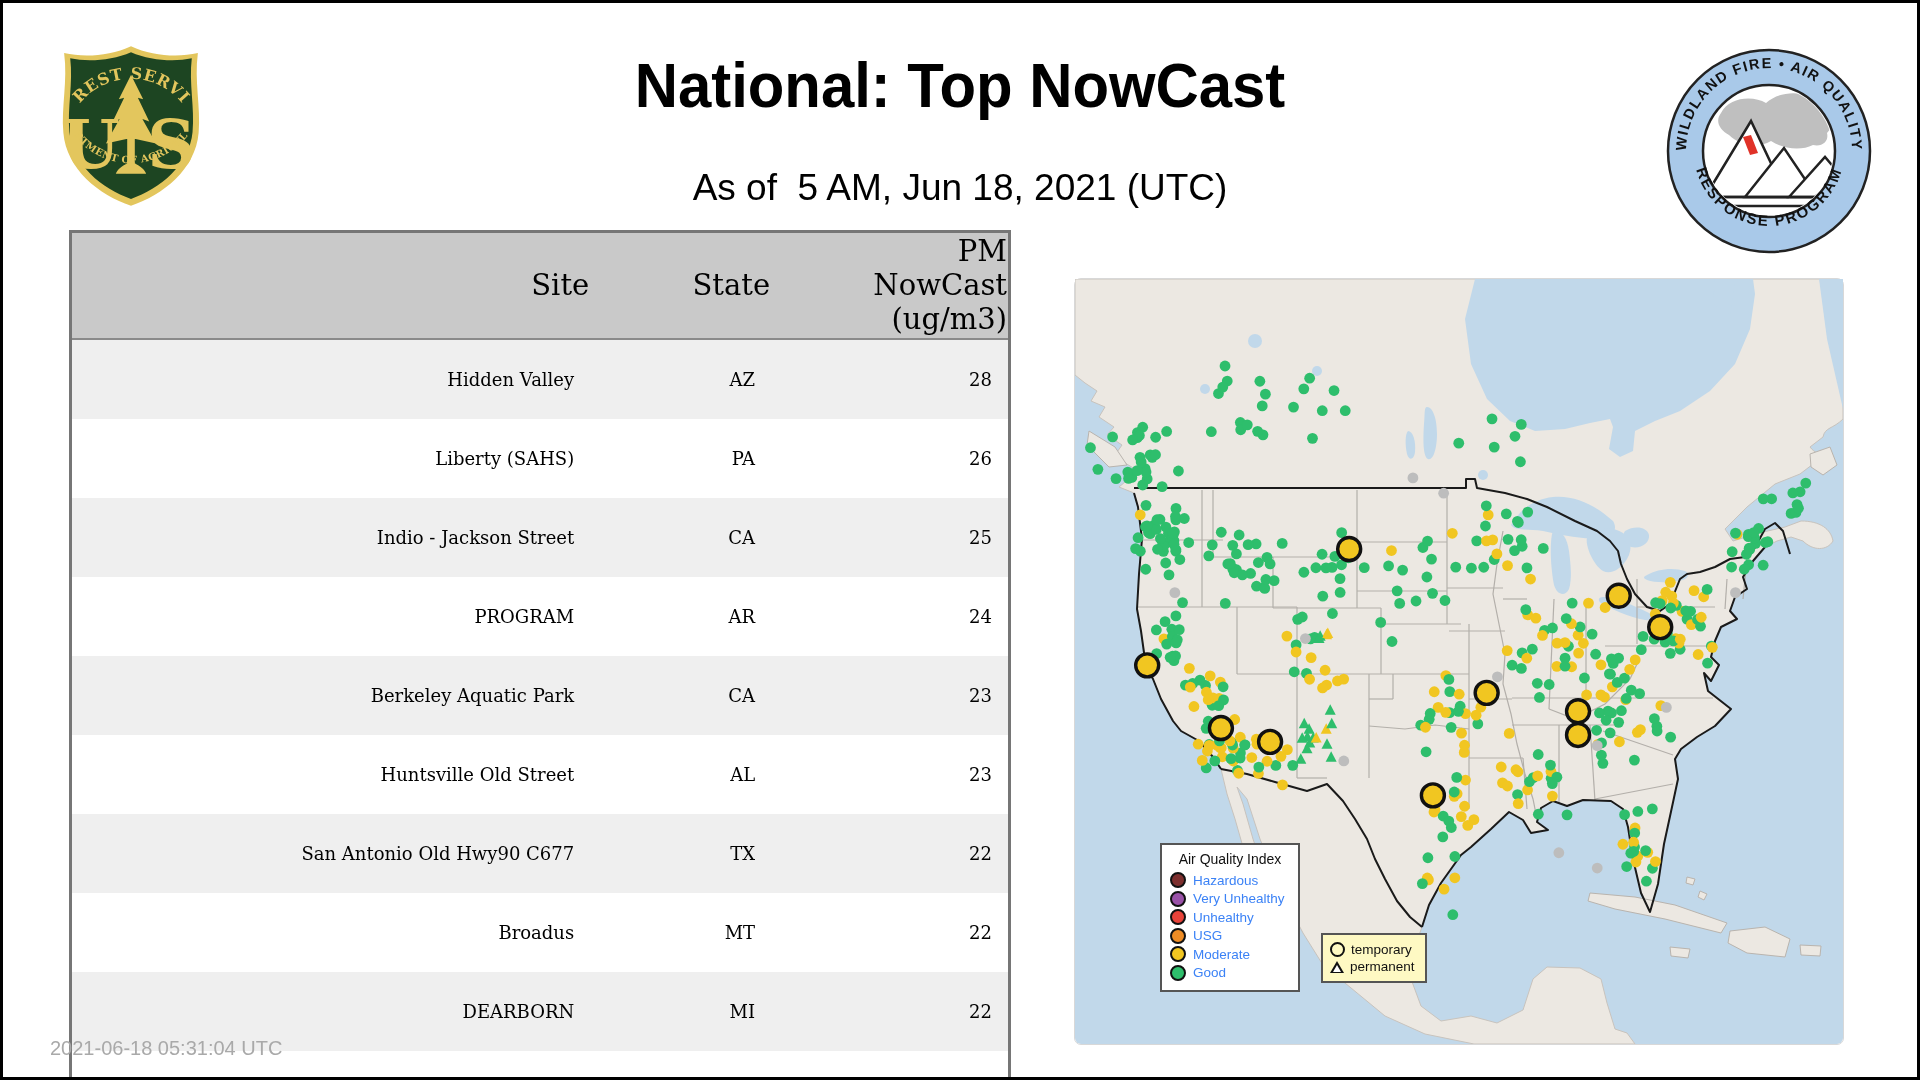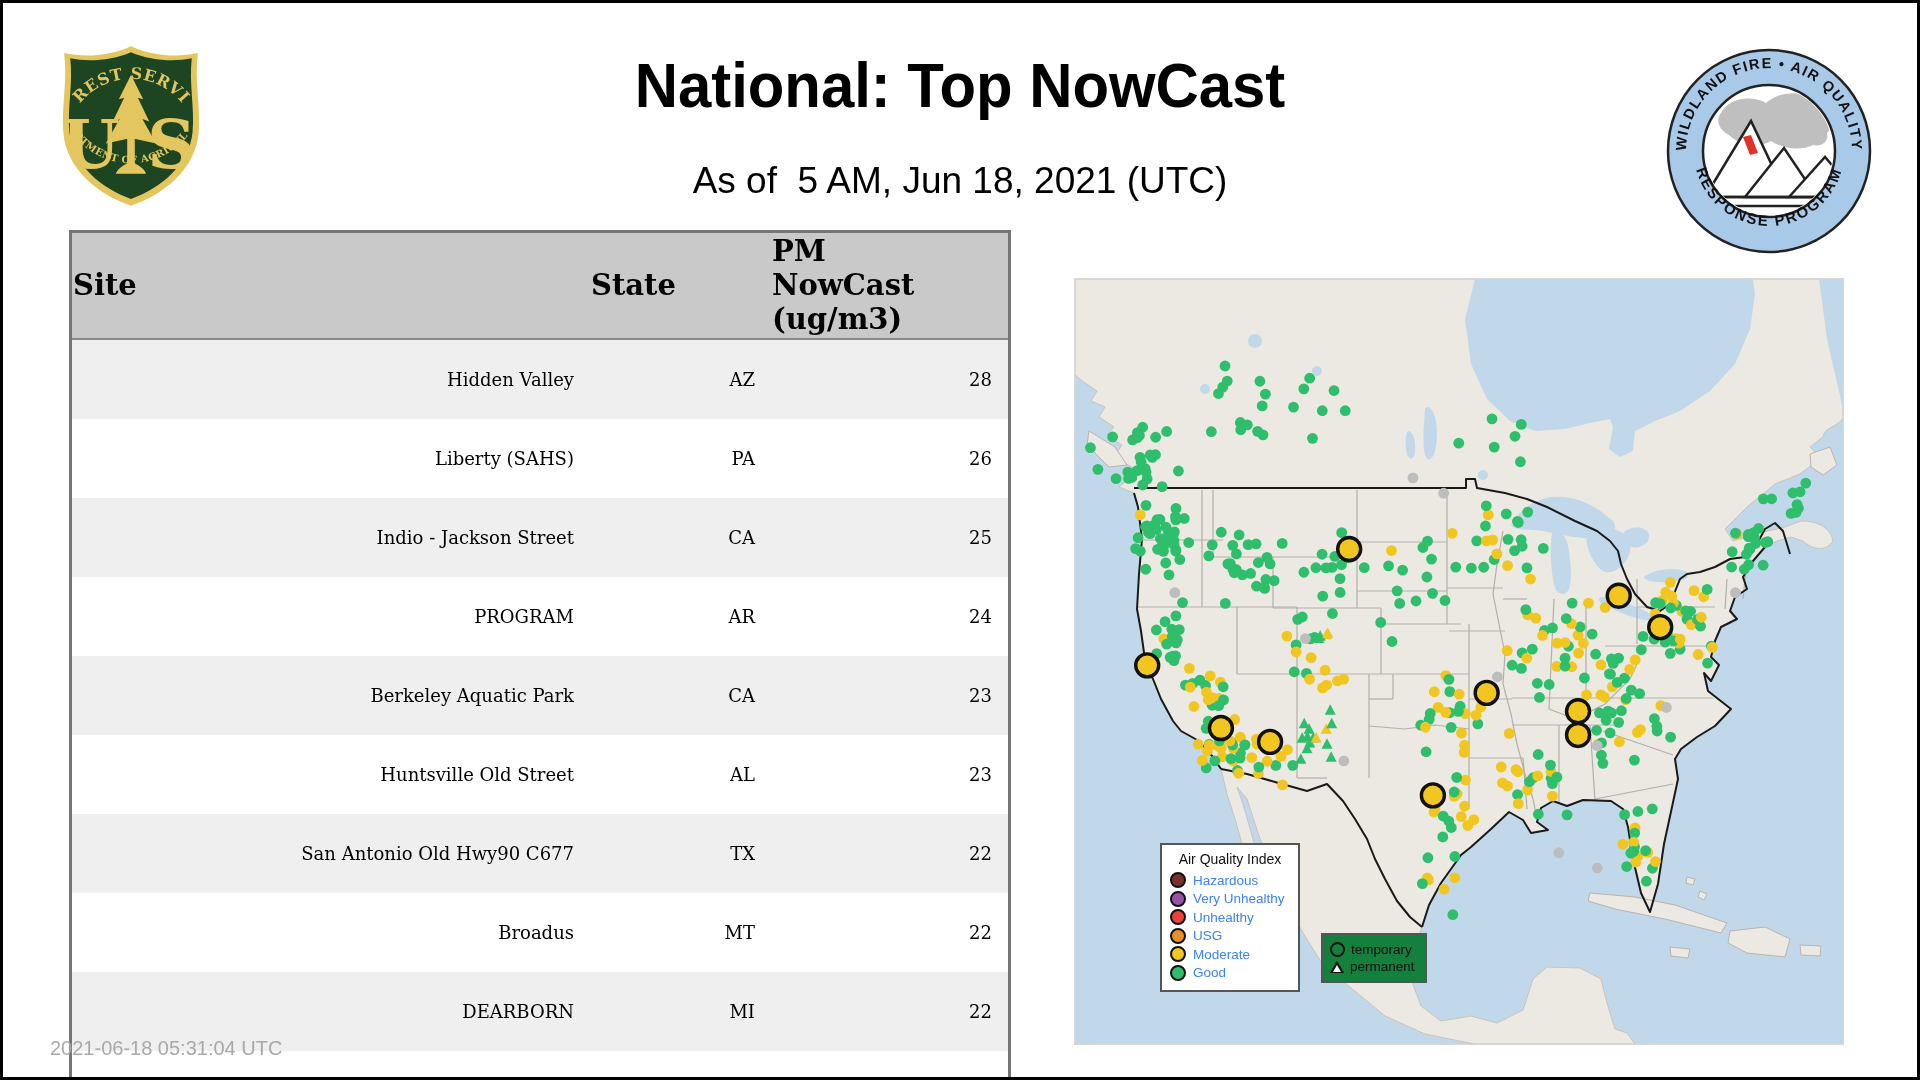--- a/index.html
+++ b/index.html
@@ -1,46 +1,46 @@
 <!DOCTYPE html>
 <html><head>
 <meta charset="utf-8">
 <style>
   html,body{margin:0;padding:0;background:#fff;}
   body{width:1920px;height:1080px;position:relative;box-sizing:border-box;
        border:3px solid #000;font-family:"Liberation Sans",sans-serif;overflow:hidden;}
   .page-title{position:absolute;left:0;top:46px;width:100%;text-align:center;
        font-size:63px;font-weight:bold;color:#000;transform:scaleX(.95);}
-  .page-subtitle{position:absolute;left:0;top:157px;width:100%;text-align:center;
+  .page-subtitle{position:absolute;left:0;top:164px;width:100%;text-align:center;
        font-size:37px;color:#000;white-space:pre;}
   .fs-logo{position:absolute;left:52px;top:40px;}
   .wf-logo{position:absolute;left:1660px;top:42px;}
   
   .nowcast-table{position:absolute;left:66px;top:227px;width:942px;border-collapse:collapse;
        font-family:"DejaVu Serif","Liberation Serif",serif;color:#000;
        border:3px solid #767676;}
-  .nowcast-table th{background:#C9C9C9;font-weight:bold;font-size:29px;height:98px;
-       text-align:left;vertical-align:middle;border-bottom:2px solid #8a8a8a;
+  .nowcast-table th{background:#C9C9C9;font-weight:normal;font-size:29px;height:98px;
+       text-align:right;vertical-align:middle;border-bottom:2px solid #8a8a8a;
        white-space:pre-line;line-height:1.18;}
   .nowcast-table td{font-size:18px;height:47px;text-align:right;vertical-align:middle;padding:16px;}
   .nowcast-table tbody tr:nth-child(odd){background:#EFEFEF;}
   .nowcast-table tbody tr:nth-child(even){background:#FFFFFF;}
   .col-site{width:524px;} .col-state{width:181px;} .col-pm{width:237px;}
   .footer-timestamp{position:absolute;left:47px;top:1034px;font-size:20px;color:#A9A9A9;}
   
   .map-wrap{position:absolute;left:1072px;top:276px;width:768px;height:765px;
-       background:#C1D8EA;outline:1px solid #d8d8d8;}
+       background:#C1D8EA;outline:1px solid #d8d8d8;border-radius:6px;}
   .map-wrap svg{position:absolute;left:0;top:0;}
   .aqi-legend{position:absolute;left:85px;top:564px;width:140px;background:#fff;
        border:2px solid #555;padding:6px 8px 7px 8px;box-sizing:border-box;}
   .aqi-legend-title{font-size:14px;color:#111;text-align:center;margin-bottom:5px;}
   .aqi-item{display:flex;align-items:center;font-size:13.5px;color:#3b82f6;margin:2.5px 0;}
   .aqi-swatch{width:12px;height:12px;border-radius:50%;border:2px solid #111;
        margin-right:7px;flex:0 0 auto;}
-  .marker-legend{position:absolute;left:246px;top:654px;width:106px;background:#15803d;
+  .marker-legend{position:absolute;left:246px;top:654px;width:106px;background:#fef9c3;
        border:2px solid #555;padding:5px 7px;box-sizing:border-box;}
   .marker-row{display:flex;align-items:center;font-size:13.5px;color:#111;margin:2px 0;}
   .glyph-circle{width:11px;height:11px;border:2px solid #111;border-radius:50%;
        margin-right:6px;flex:0 0 auto;background:transparent;}
   .glyph-triangle{width:0;height:0;border-left:7px solid transparent;border-right:7px solid transparent;
        border-bottom:12px solid #111;position:relative;margin-right:6px;flex:0 0 auto;}
   .glyph-triangle::after{content:"";position:absolute;left:-4px;top:4px;width:0;height:0;
        border-left:4px solid transparent;border-right:4px solid transparent;border-bottom:7px solid #fff;}
 </style>
 </head>

